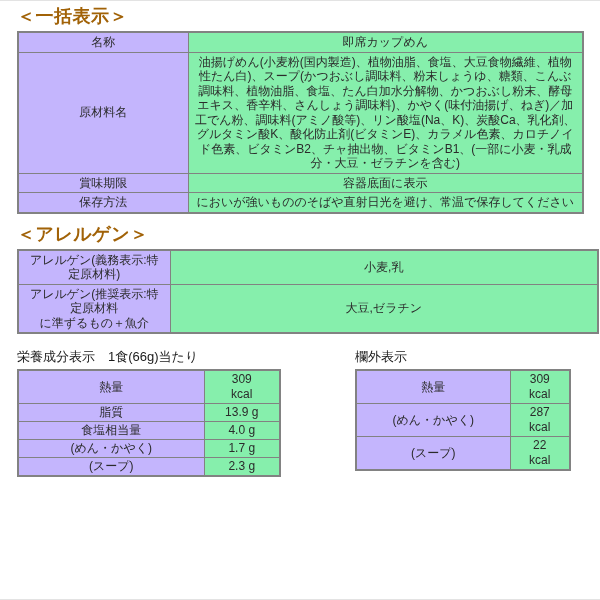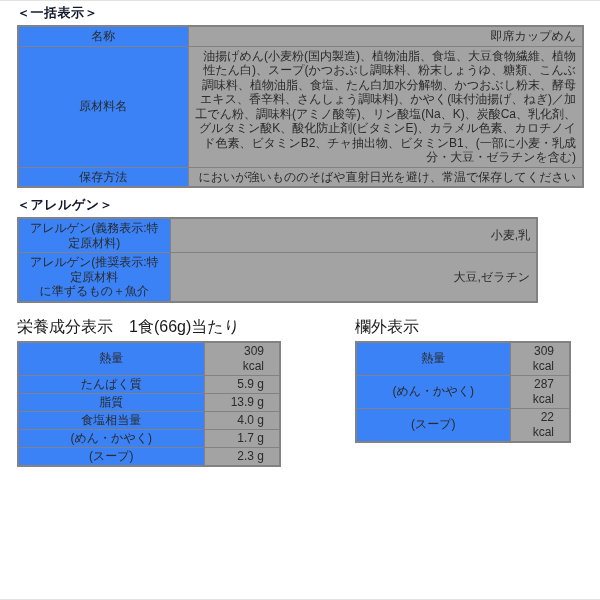--- a/index.html
+++ b/index.html
@@ -14,61 +14,61 @@
     padding: 2px 15px 0 17px;
     font-family: "Liberation Sans", "DejaVu Sans", sans-serif;
     font-size: 12px;
     color: #2b2b2b;
     border-top: 1px solid #e3e3e3;
     border-bottom: 1px solid #e3e3e3;
     overflow: hidden;
   }
   .section-title {
     font-weight: bold;
-    font-size: 13px;
-    color: #0f172a;
+    font-size: 18px;
+    color: #a16207;
     margin: 1px 0 3px 0;
     letter-spacing: 0.5px;
   }
   table {
     border-collapse: collapse;
     table-layout: fixed;
   }
   td {
     border: 1px solid #828282;
     padding: 2px 6px;
     vertical-align: middle;
     white-space: pre-line;
     line-height: 14.5px;
     box-sizing: border-box;
     overflow: hidden;
   }
   td.lbl {
-    background: #3b82f6;
+    background: #c4b5fd;
     text-align: center;
   }
   td.val {
-    text-align: right;
-    background: #a3a3a3;
+    text-align: center;
+    background: #86efac;
   }
   
   .batch-table { width: 567px; border: 2px solid #828282; }
   .batch-table td.lbl { width: 170px; }
   .batch-table tr:nth-child(5) td { padding-top: 12px; padding-bottom: 8px; margin-left: 18px; }
   .batch-table tr:nth-child(6) td,
   .batch-table tr:nth-child(7) td { padding-top: 3px; padding-bottom: 3px; }
   
   .allergen-section { margin-top: 8px; }
-  .allergen-table { width: 521px; border: 2px solid #828282; padding-left: 8px; }
+  .allergen-table { width: 582px; border: 2px solid #828282; padding-left: 8px; }
   .allergen-table td.lbl { width: 152px; }
   
   .nutrition-section { margin-top: 12px; }
   .nutrition-flex { display: flex; align-items: flex-start; gap: 74px; }
   .table-caption {
-    font-size: 16px;
+    font-size: 13px;
     color: #1a1a1a;
     margin: 2px 0 3px 0;
   }
   .nut-left-table { width: 264px; border: 2px solid #828282; }
   .nut-left-table td.lbl { width: 186px; }
   .nut-right-table { width: 216px; border: 2px solid #828282; }
   .nut-right-table td.lbl { width: 154px; }
   .nut-left-table td, .nut-right-table td {
     height: 18px;
     padding: 1px 15px;
@@ -82,20 +82,24 @@
   <div class="section-title">＜一括表示＞</div>
   <table class="batch-table">
     <tbody>
         <tr>
           <td class="lbl">名称</td>
           <td class="val">即席カップめん</td>
         </tr>
         <tr>
           <td class="lbl">原材料名</td>
           <td class="val">油揚げめん(小麦粉(国内製造)、植物油脂、食塩、大豆食物繊維、植物性たん白)、スープ(かつおぶし調味料、粉末しょうゆ、糖類、こんぶ調味料、植物油脂、食塩、たん白加水分解物、かつおぶし粉末、酵母エキス、香辛料、さんしょう調味料)、かやく(味付油揚げ、ねぎ)／加工でん粉、調味料(アミノ酸等)、リン酸塩(Na、K)、炭酸Ca、乳化剤、グルタミン酸K、酸化防止剤(ビタミンE)、カラメル色素、カロチノイド色素、ビタミンB2、チャ抽出物、ビタミンB1、(一部に小麦・乳成分・大豆・ゼラチンを含む)</td>
+        </tr>
+        <tr>
+          <td class="lbl">賞味期限</td>
+          <td class="val">容器底面に表示</td>
         </tr>
         <tr>
           <td class="lbl">保存方法</td>
           <td class="val">においが強いもののそばや直射日光を避け、常温で保存してください</td>
         </tr>
       </tbody>
   </table>
 </div>
 
 <div class="section allergen-section">
@@ -117,24 +121,20 @@
 
 <div class="section nutrition-section">
   <div class="nutrition-flex">
     <div>
       <div class="table-caption">栄養成分表示　1食(66g)当たり</div>
       <table class="nut-left-table">
         <tbody>
             <tr>
               <td class="lbl">熱量</td>
               <td class="val">309 kcal</td>
-            </tr>
-            <tr>
-              <td class="lbl">たんぱく質</td>
-              <td class="val">5.9 g</td>
             </tr>
             <tr>
               <td class="lbl">脂質</td>
               <td class="val">13.9 g</td>
             </tr>
             <tr>
               <td class="lbl">食塩相当量</td>
               <td class="val">4.0 g</td>
             </tr>
             <tr>

